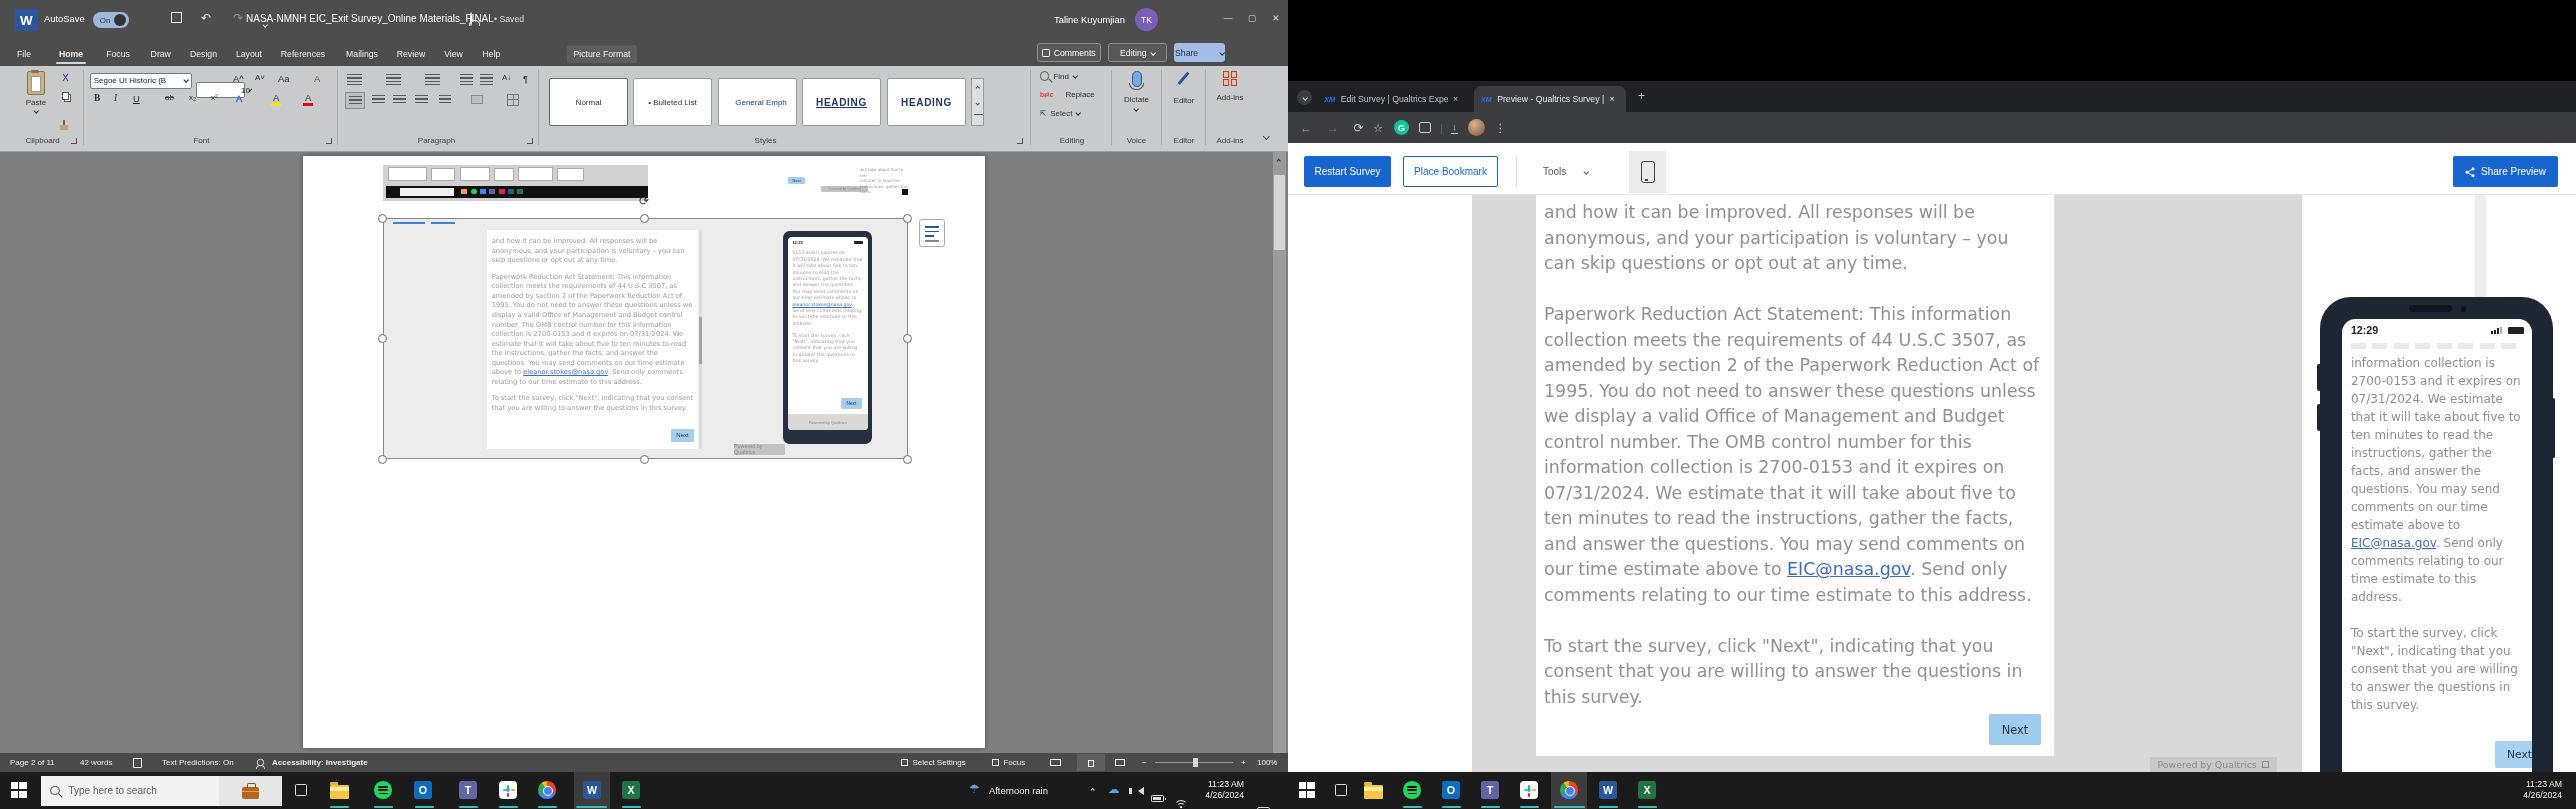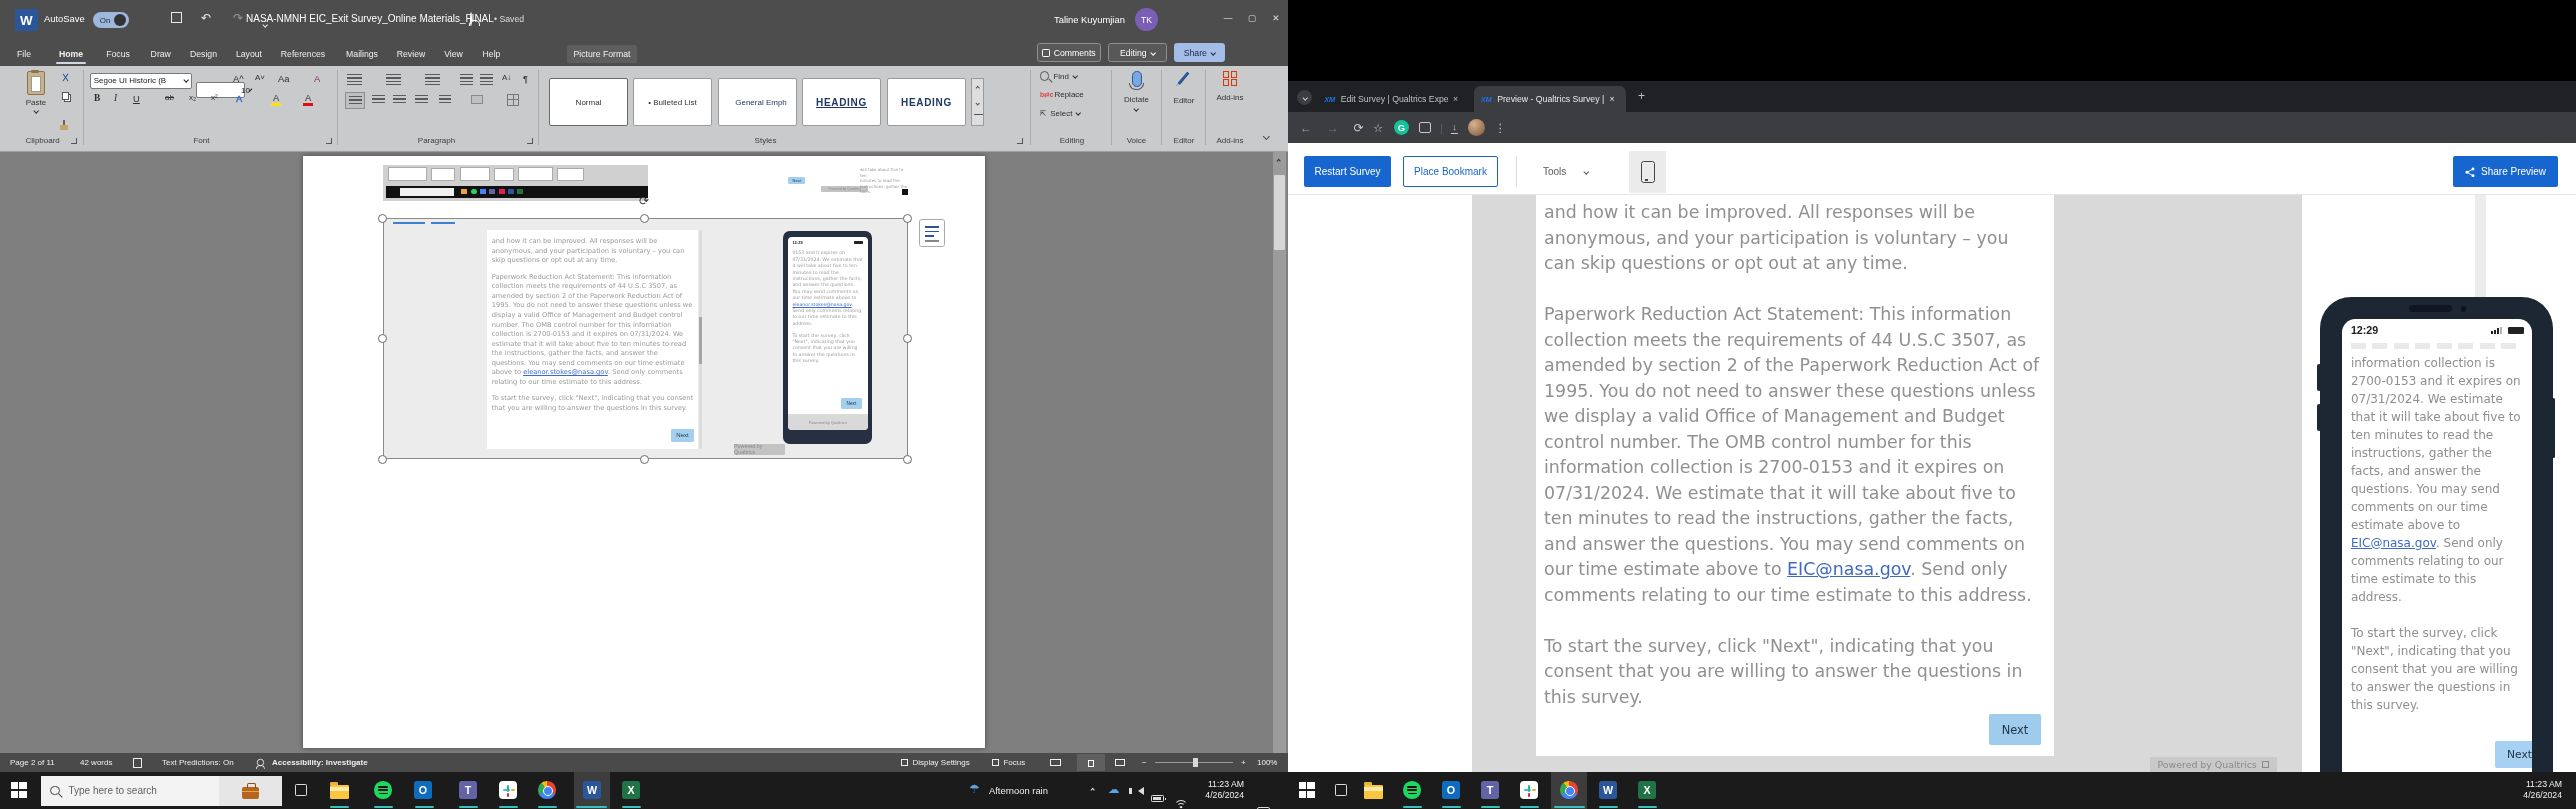--- a/index.html
+++ b/index.html
@@ -218,21 +218,21 @@
       <div class="a wtab" style="left:478px;width:27px;">Help</div>
       <div class="a wtab ctxtab" style="left:567px;width:70px;">Picture Format</div>
       <div class="a actpill" style="left:1037px;top:3.4px;width:64px;">
         <span class="boxout" style="border-radius:1.3px;"></span>
         <span>Comments</span>
       </div>
       <div class="a actpill" style="left:1108px;top:3.4px;width:59px;">
         <span>Editing</span>
           <span class="chev sm"></span>
       </div>
-      <div class="a actpill share" style="left:1174px;top:3.4px;width:51px;">
+      <div class="a actpill share" style="left:1174px;top:3.4px;width:51px;justify-content:space-between;">
         <span>Share</span>
           <span class="chev sm"></span>
       </div>
     </div>
 
     <div class="a ribbon">
 
       <div class="a bigbtn" style="left:16px;top:5.4px;width:40px;">
         <span class="clipico"></span>
         <span>Paste</span>
@@ -305,21 +305,21 @@
       </div>
       <div class="a rlabel" style="left:725px;width:81px;">Styles</div>
       <div class="a launch" style="left:1017px;"></div>
       <div class="a rdiv" style="left:1030px;"></div>
 
       <div class="a rbtn" style="left:1040px;top:5.4px;gap:4px;font-size:8px;">
         <span class="mag" style="color:#555;"></span>
           <span>Find</span>
           <span class="chev sm"></span>
       </div>
-      <div class="a rbtn" style="left:1040px;top:24px;gap:1px;font-size:8px;align-items:flex-end;">
+      <div class="a rbtn" style="left:1040px;top:24px;gap:12px;font-size:8px;align-items:flex-end;">
         <span style="color:#d44;font-size:6.7px;font-weight:bold;">b⇄c</span>
           <span>Replace</span>
       </div>
       <div class="a rbtn" style="left:1040px;top:43px;gap:4px;font-size:8px;">
         <span style="font-size:7.4px;">⇱</span>
           <span>Select</span>
           <span class="chev sm"></span>
       </div>
       <div class="a rlabel" style="left:1040px;width:64px;">Editing</div>
       <div class="a rdiv" style="left:1111px;"></div>
@@ -443,21 +443,21 @@
       <div class="a sitem" style="left:133px;">
           <span class="boxout" style="border-color:#eee;width:6.7px;height:8px;"></span>
         </div>
       <div class="a sitem" style="left:162px;">Text Predictions: On</div>
       <div class="a sitem" style="left:256px;">
           <span class="pers" style="transform:scale(.8);"></span>
         </div>
       <div class="a sitem" style="left:272px;font-weight:bold;">Accessibility: Investigate</div>
       <div class="a sitem" style="left:901px;">
           <span class="boxout" style="border-color:#eee;"></span>
-          <span>Display Settings</span>
+          <span>Select Settings</span>
         </div>
       <div class="a sitem" style="left:992px;">
           <span class="boxout" style="border-color:#eee;"></span>
           <span>Focus</span>
         </div>
       <div class="a sitem" style="left:1050px;">
           <span class="boxout" style="border-color:#eee;width:9.4px;"></span>
         </div>
       <div class="a" style="left:1077px;top:1.3px;width:28px;height:17px;background:#5f5f5f;">
           <span class="a boxout" style="left:10.7px;top:5.4px;border-color:#fff;width:6px;height:7.4px;"></span>

